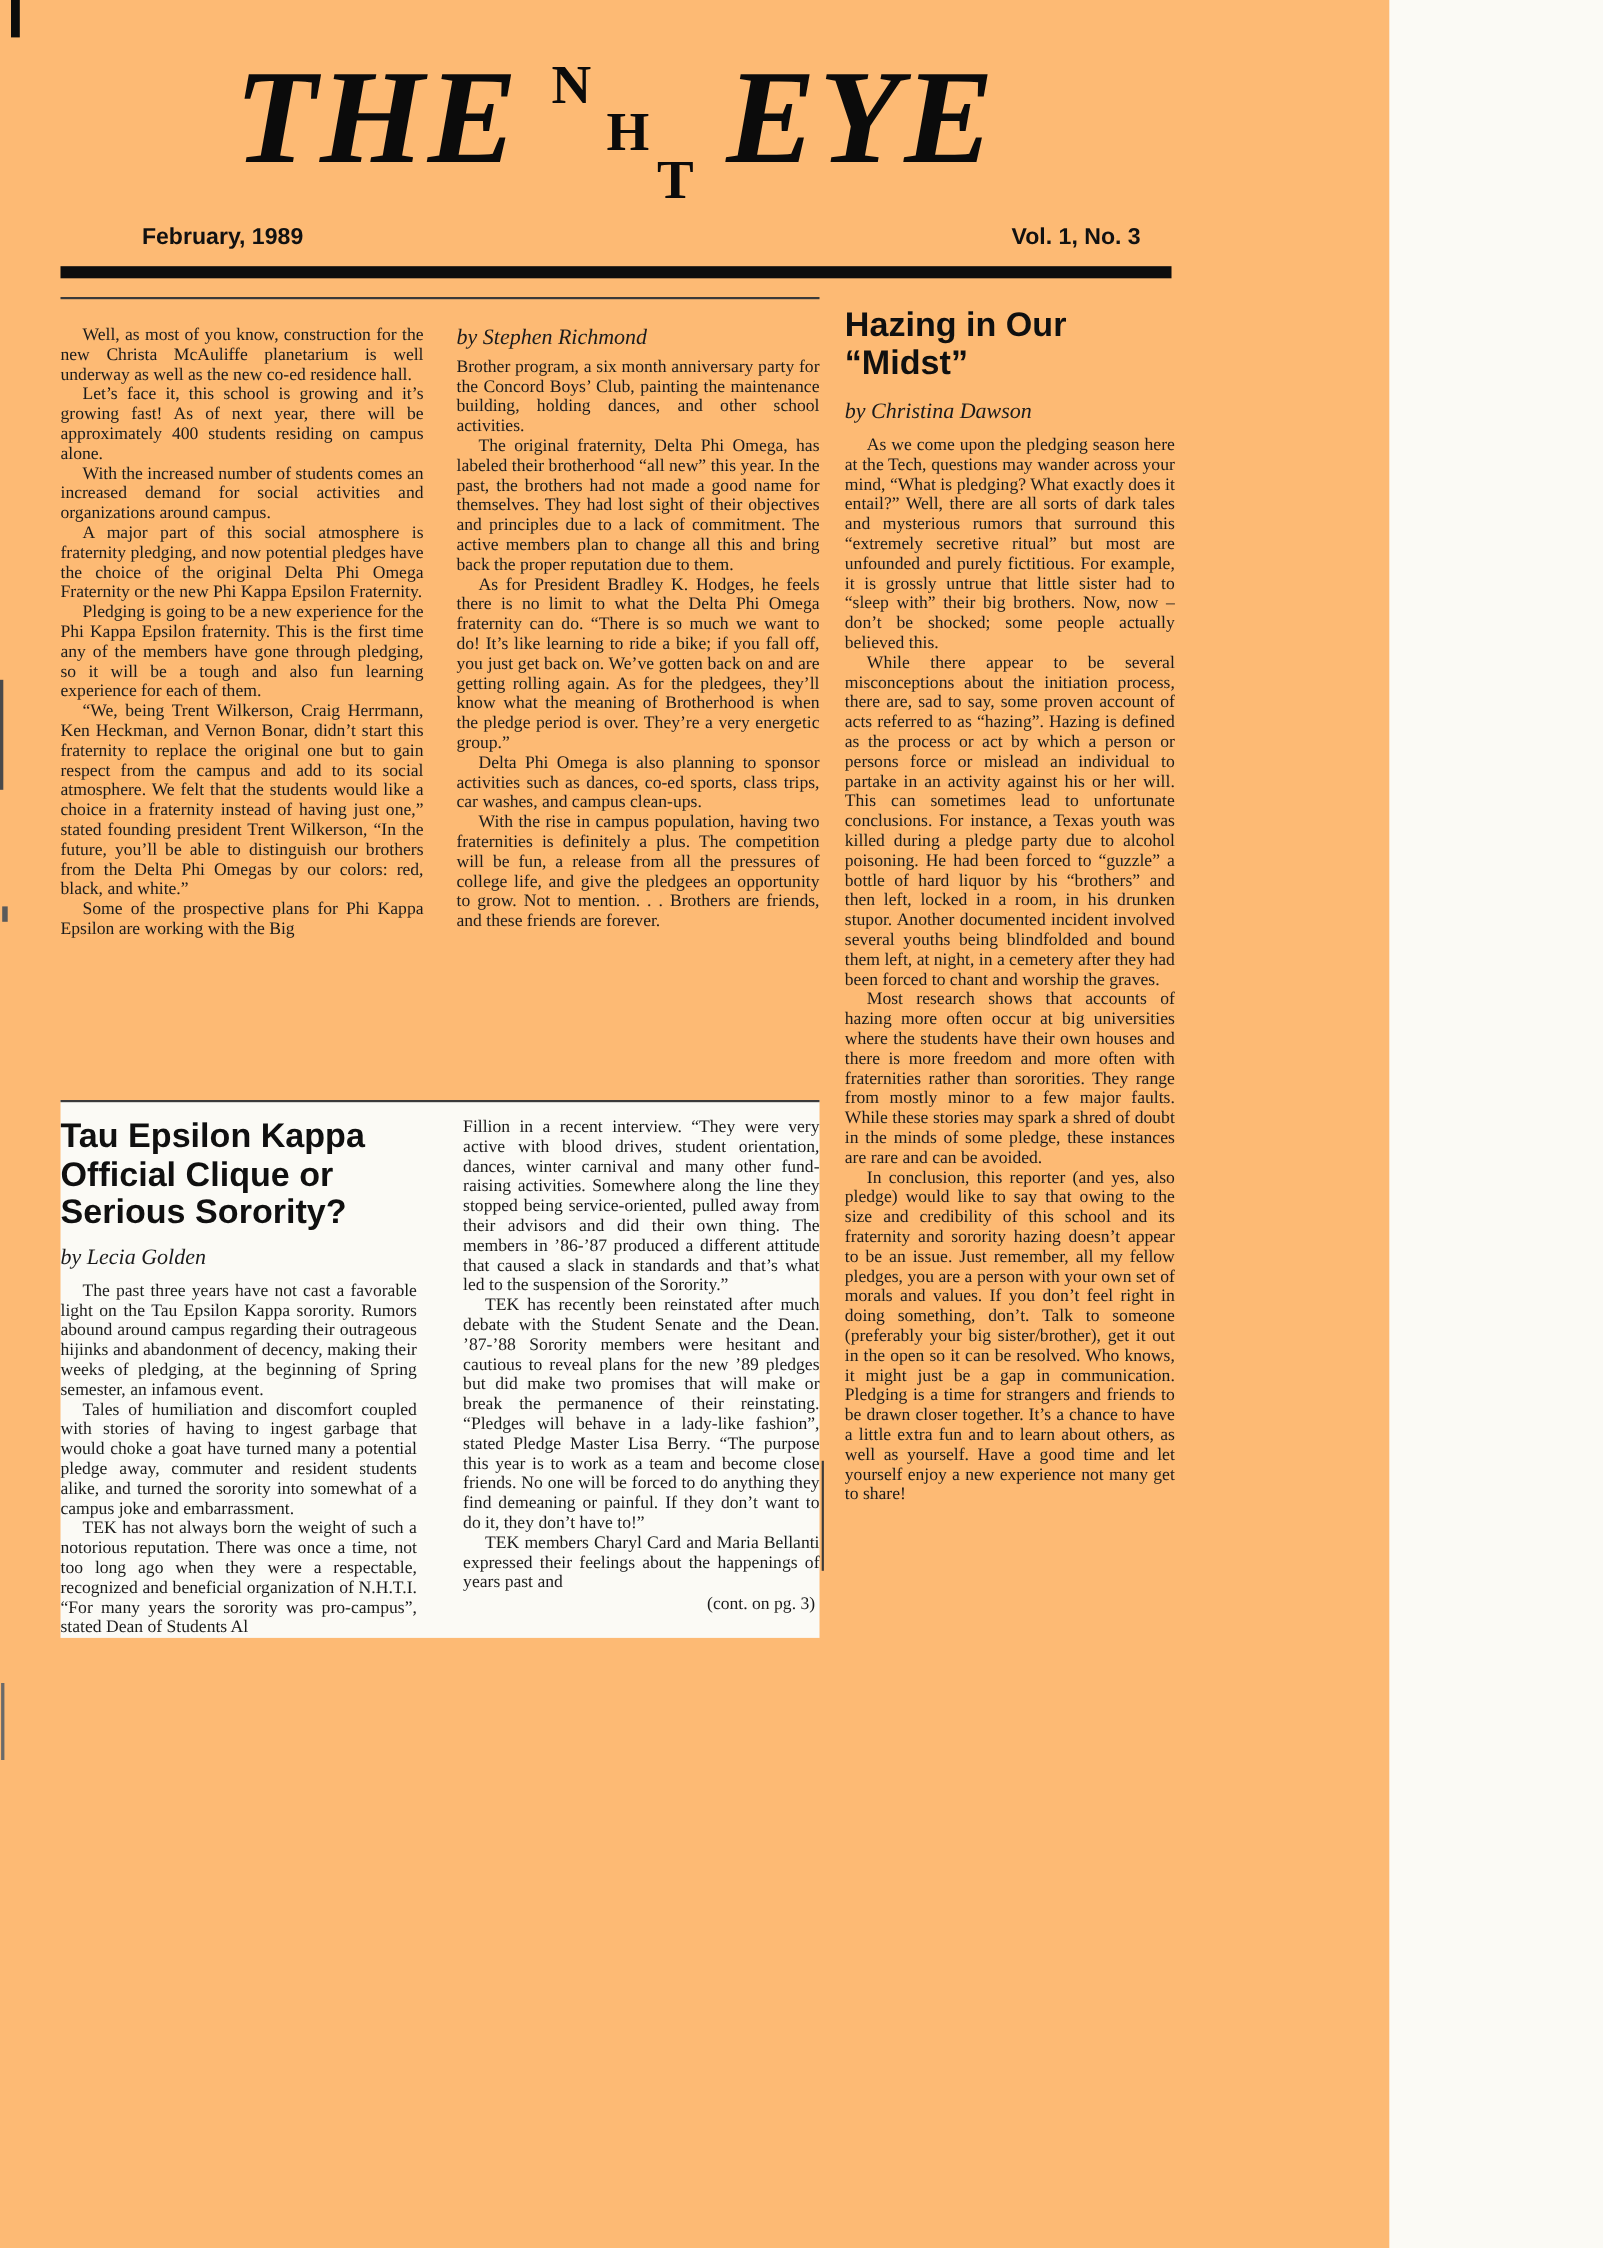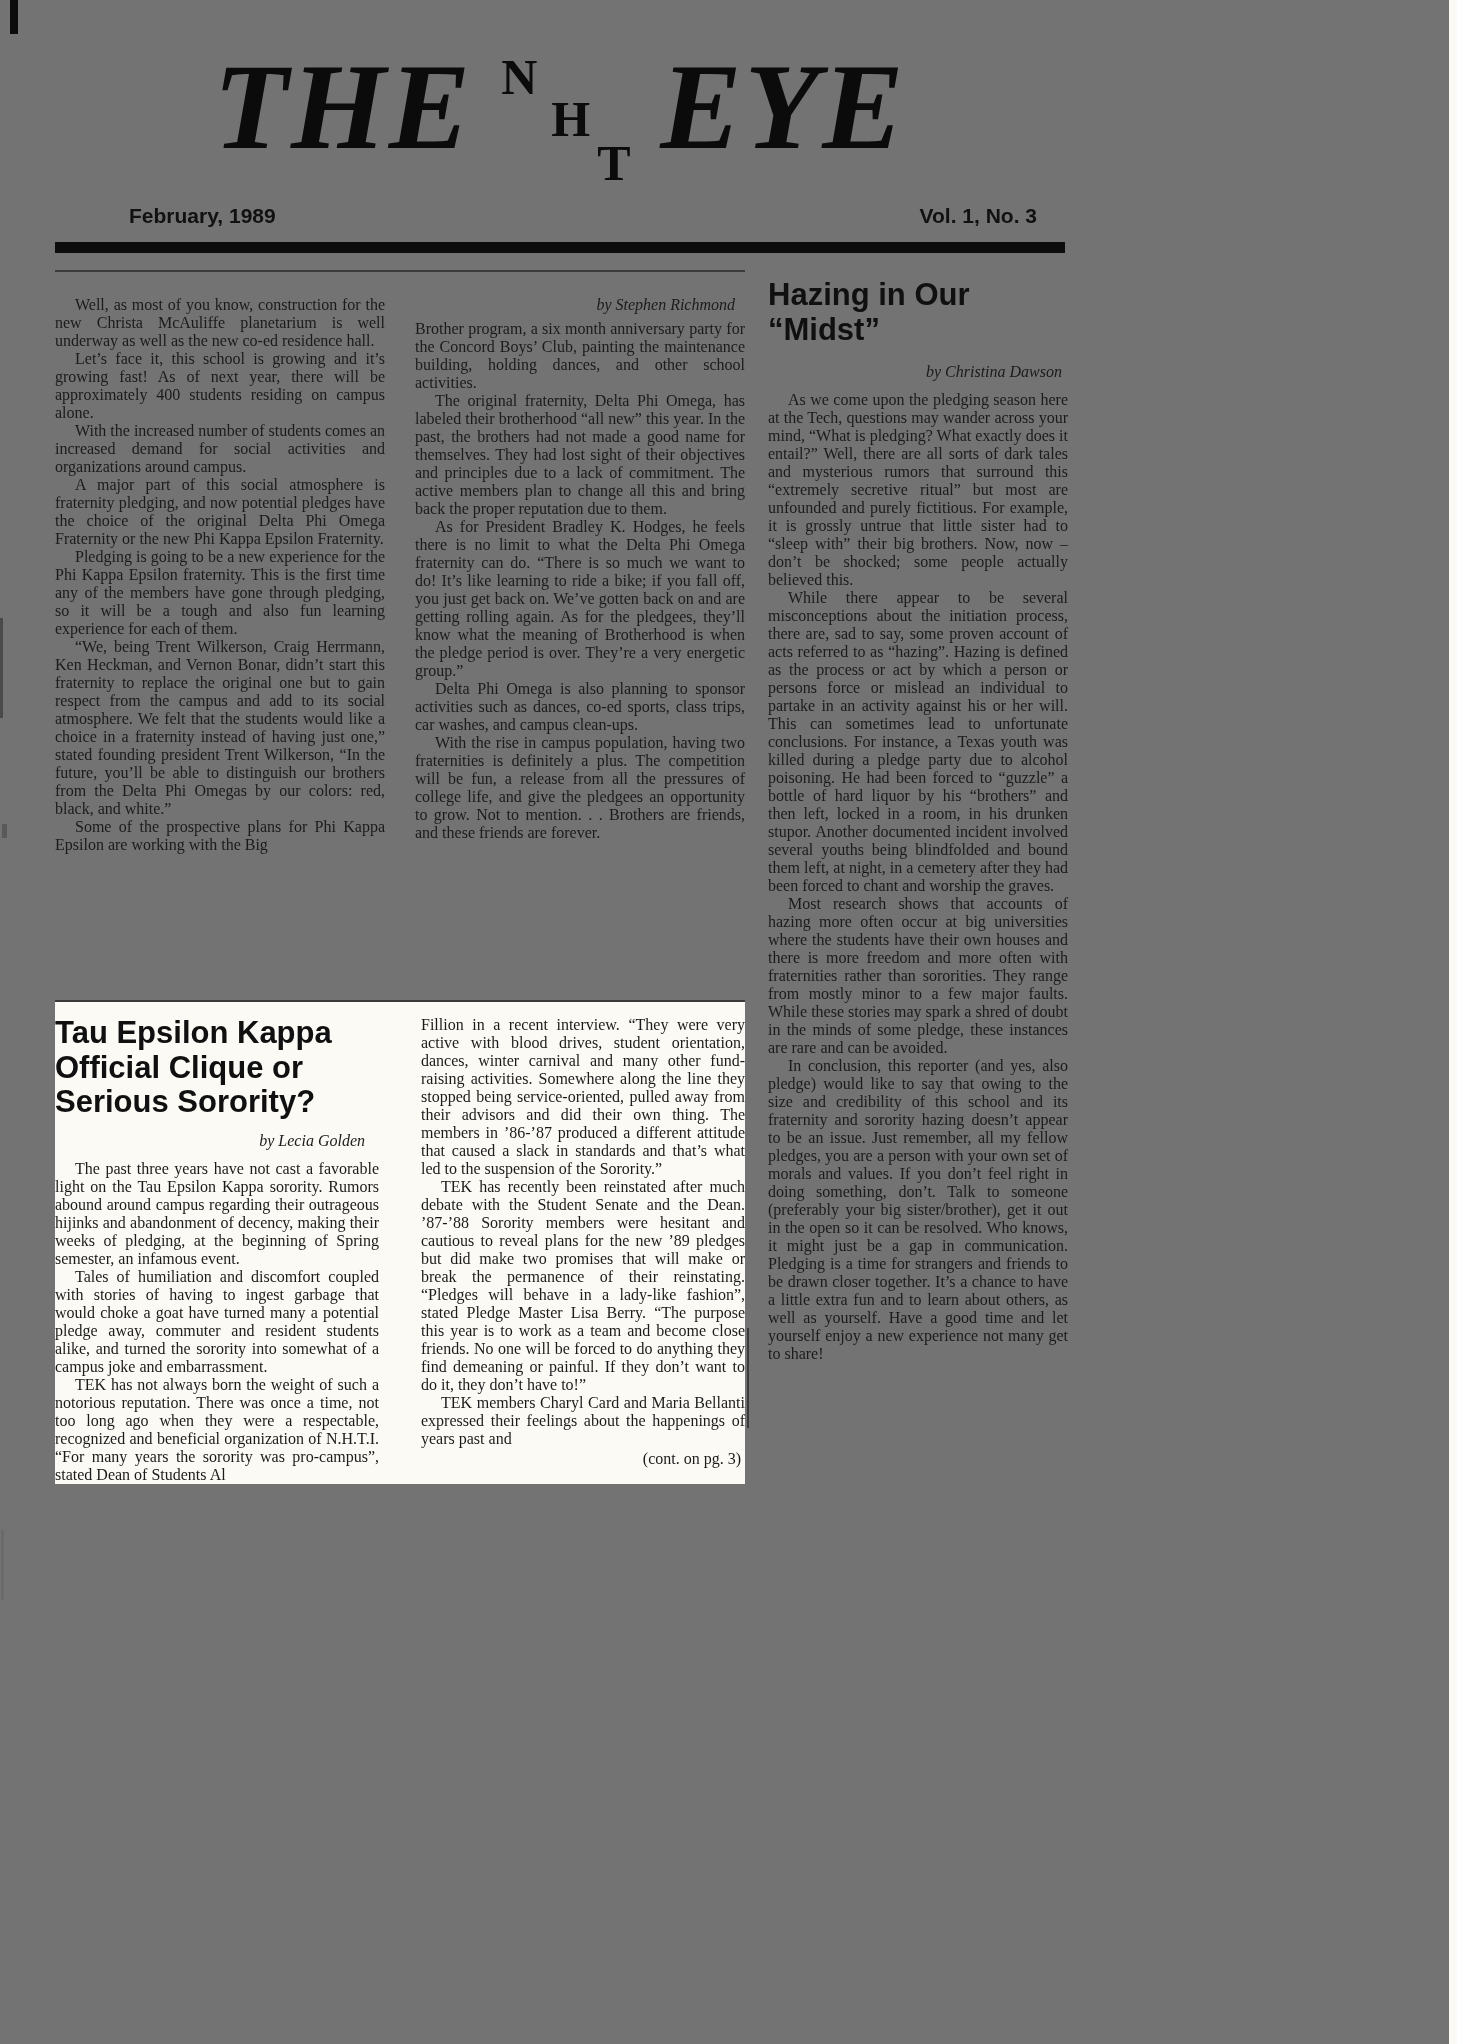--- a/index.html
+++ b/index.html
@@ -1,17 +1,17 @@
 <!DOCTYPE html>
 <html lang="en"><head>
 <meta charset="utf-8">
 <style>
   html,body{margin:0;padding:0;}
   body{background:#fbfaf5;}
-  .page{position:relative;width:1449px;height:2044px;background:#737373;
+  .page{position:relative;width:1263px;height:2044px;background:#fdba74;
         font-family:"Liberation Serif",serif;color:#1b1b1b;overflow:hidden;}
 
   
   .masthead{position:absolute;top:46px;left:55px;width:1010px;
             display:flex;justify-content:center;align-items:flex-start;}
   .mast-word{font-weight:bold;font-style:italic;font-size:122px;line-height:1;
              letter-spacing:3px;color:#0b0b0b;font-family:"Liberation Serif",serif;}
   .nht{position:relative;width:175px;height:150px;margin:4px 6px 0;}
   .nht span{position:absolute;font-weight:bold;font-size:50px;line-height:1;color:#0b0b0b;}
   .l-n{left:22px;top:2px;}
@@ -25,21 +25,21 @@
   .rule-thick{position:absolute;top:242px;left:55px;width:1010px;height:11px;background:#0d0d0d;}
 
   
   h1{margin:0;}
   .headline{font-family:"Liberation Sans",sans-serif;font-weight:bold;color:#101010;}
   .rule-thin{height:2px;background:#3a3a3a;margin-top:6px;}
   .cols{display:flex;gap:30px;}
   .col{width:330px;}
   p.para{font-size:16px;line-height:18px;text-align:justify;text-indent:20px;margin:0;}
   .no-indent-first p.para:first-child{text-indent:0;}
-  .byline{font-style:italic;font-size:16px;text-align:right;margin:0 10px 6px 0;}
+  .byline{font-style:italic;font-size:20px;margin:0 10px 6px 0;}
 
   .art1{position:absolute;top:264px;left:55px;width:690px;}
   .art1 .headline{font-size:31px;letter-spacing:.2px;}
   .art1 .cols{margin-top:24px;}
 
   .art2{position:absolute;top:278px;left:768px;width:300px;}
   .art2 .headline{font-size:31px;line-height:1.12;white-space:pre-line;}
   .art2 .byline{margin:16px 6px 10px 0;}
 
   .art3{position:absolute;top:1000px;left:55px;width:690px;background:#fbfaf5;}

